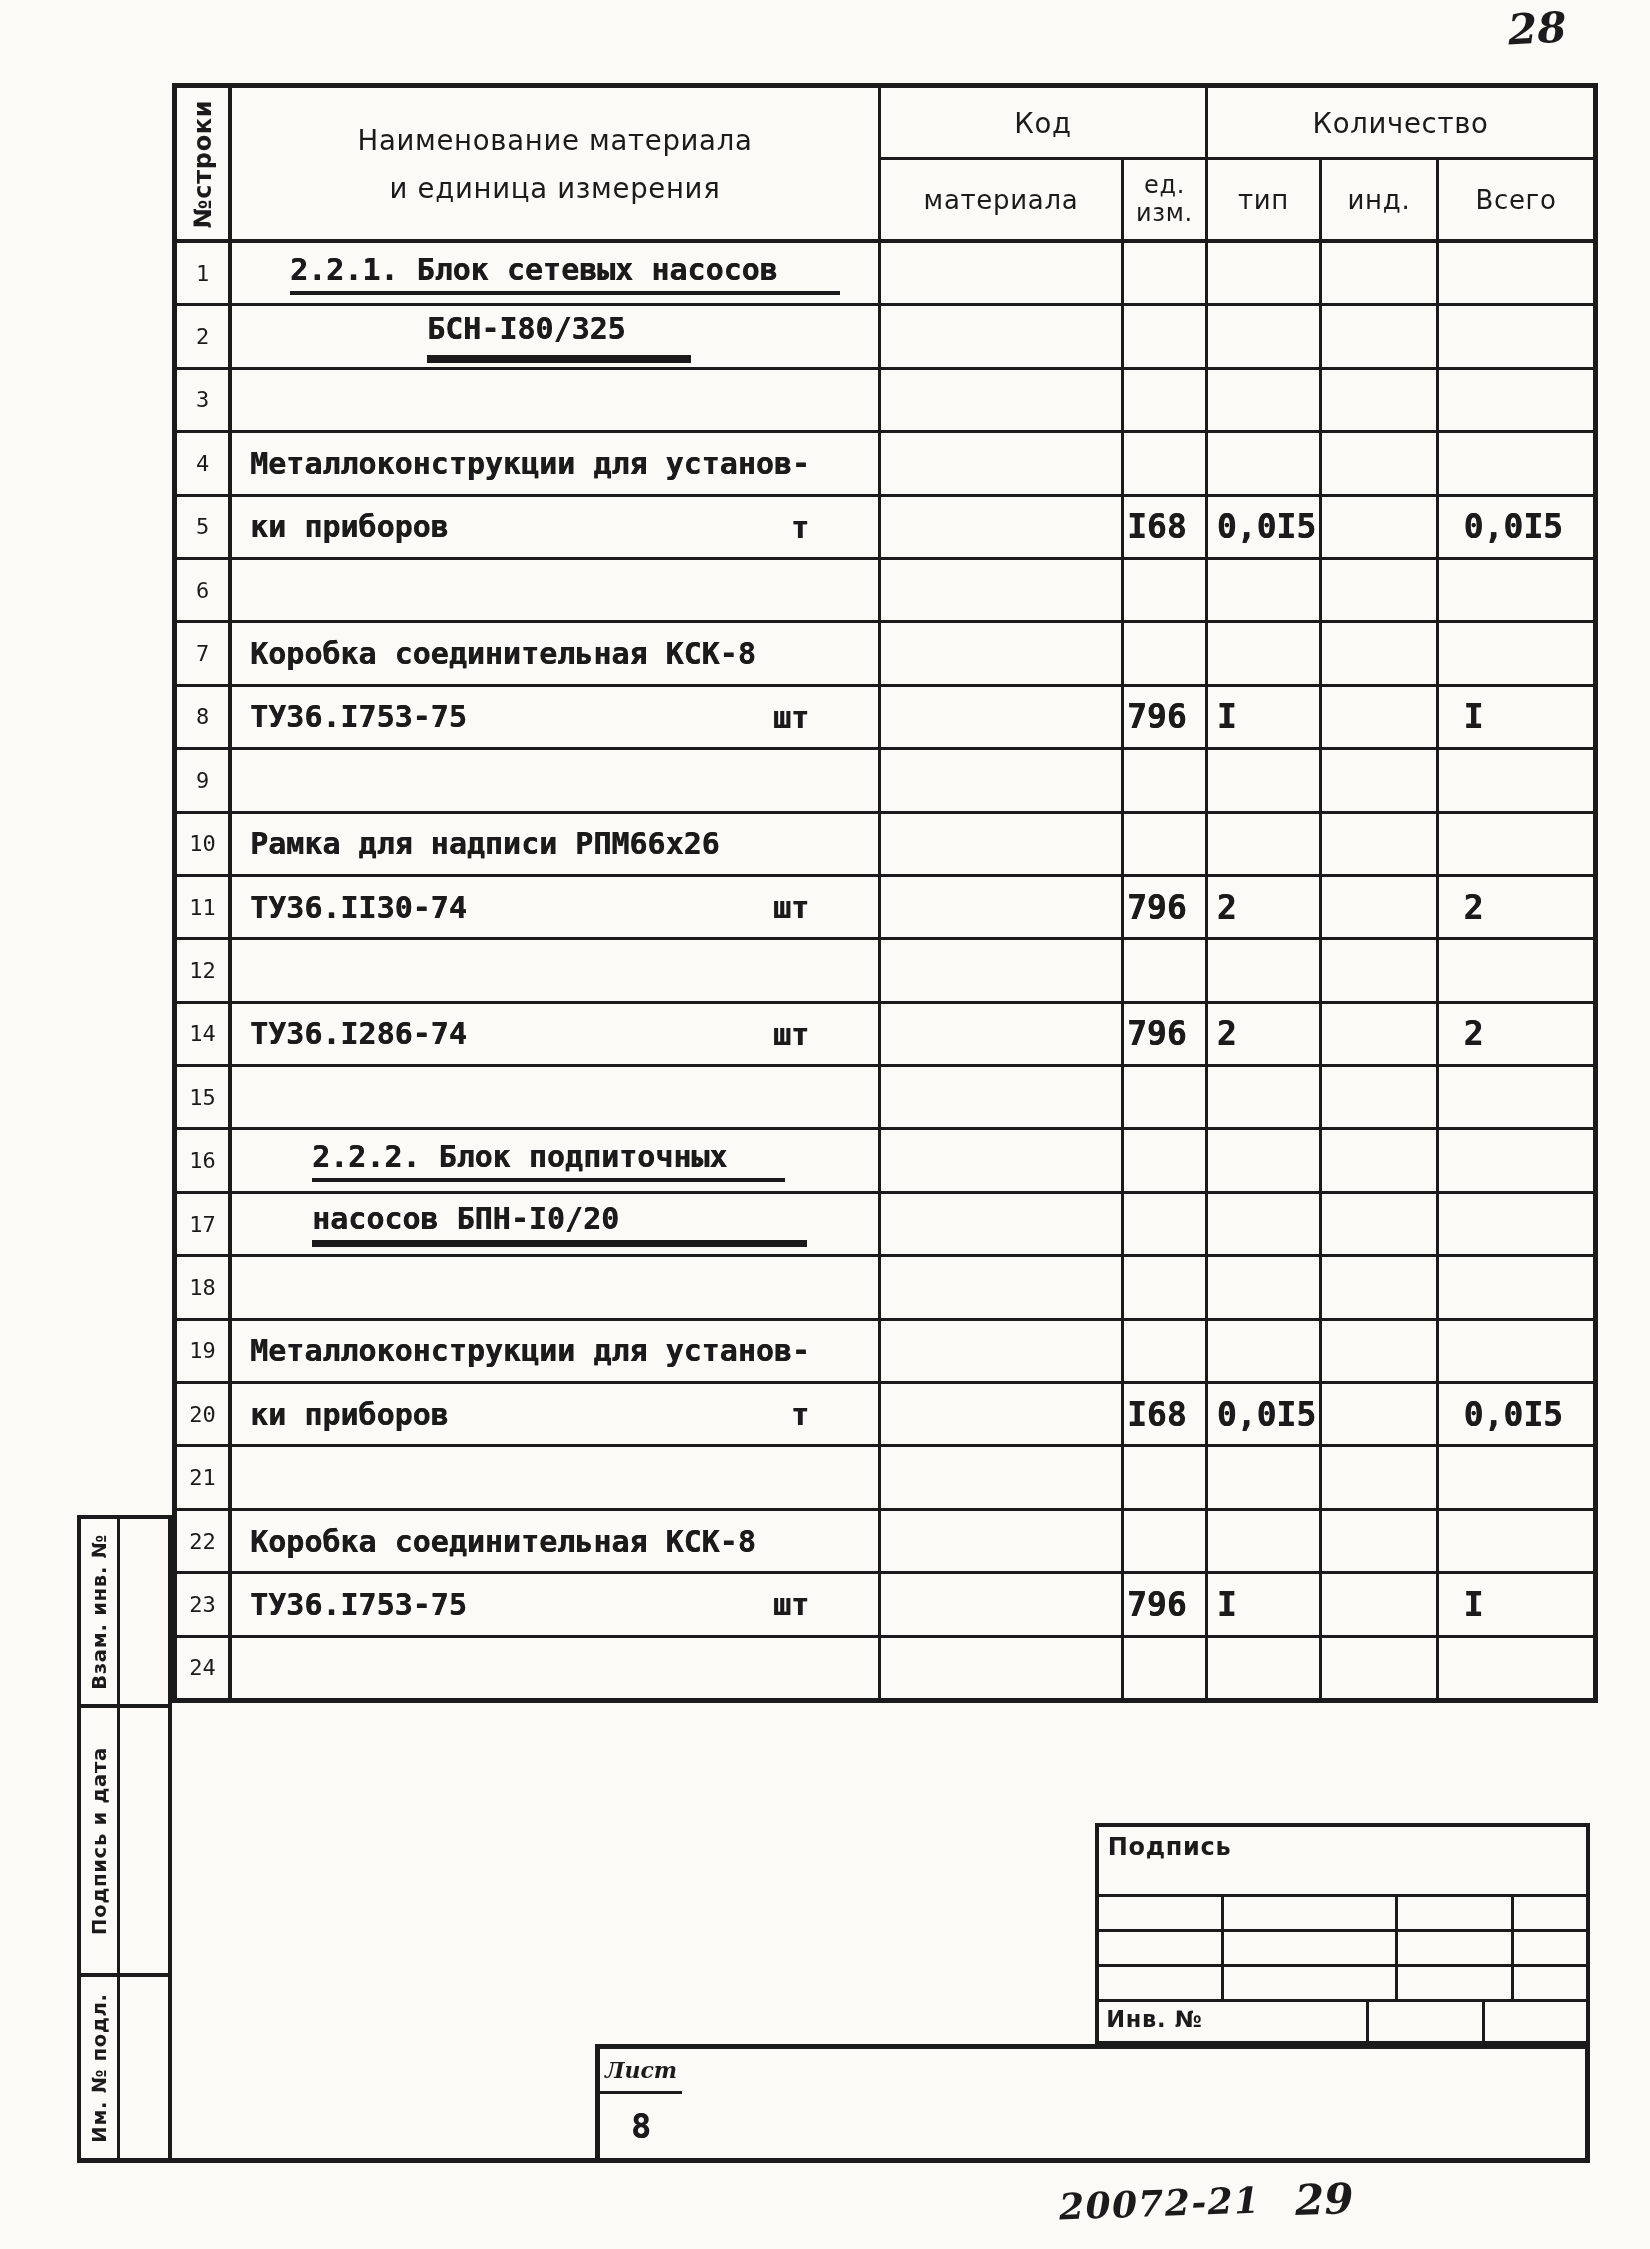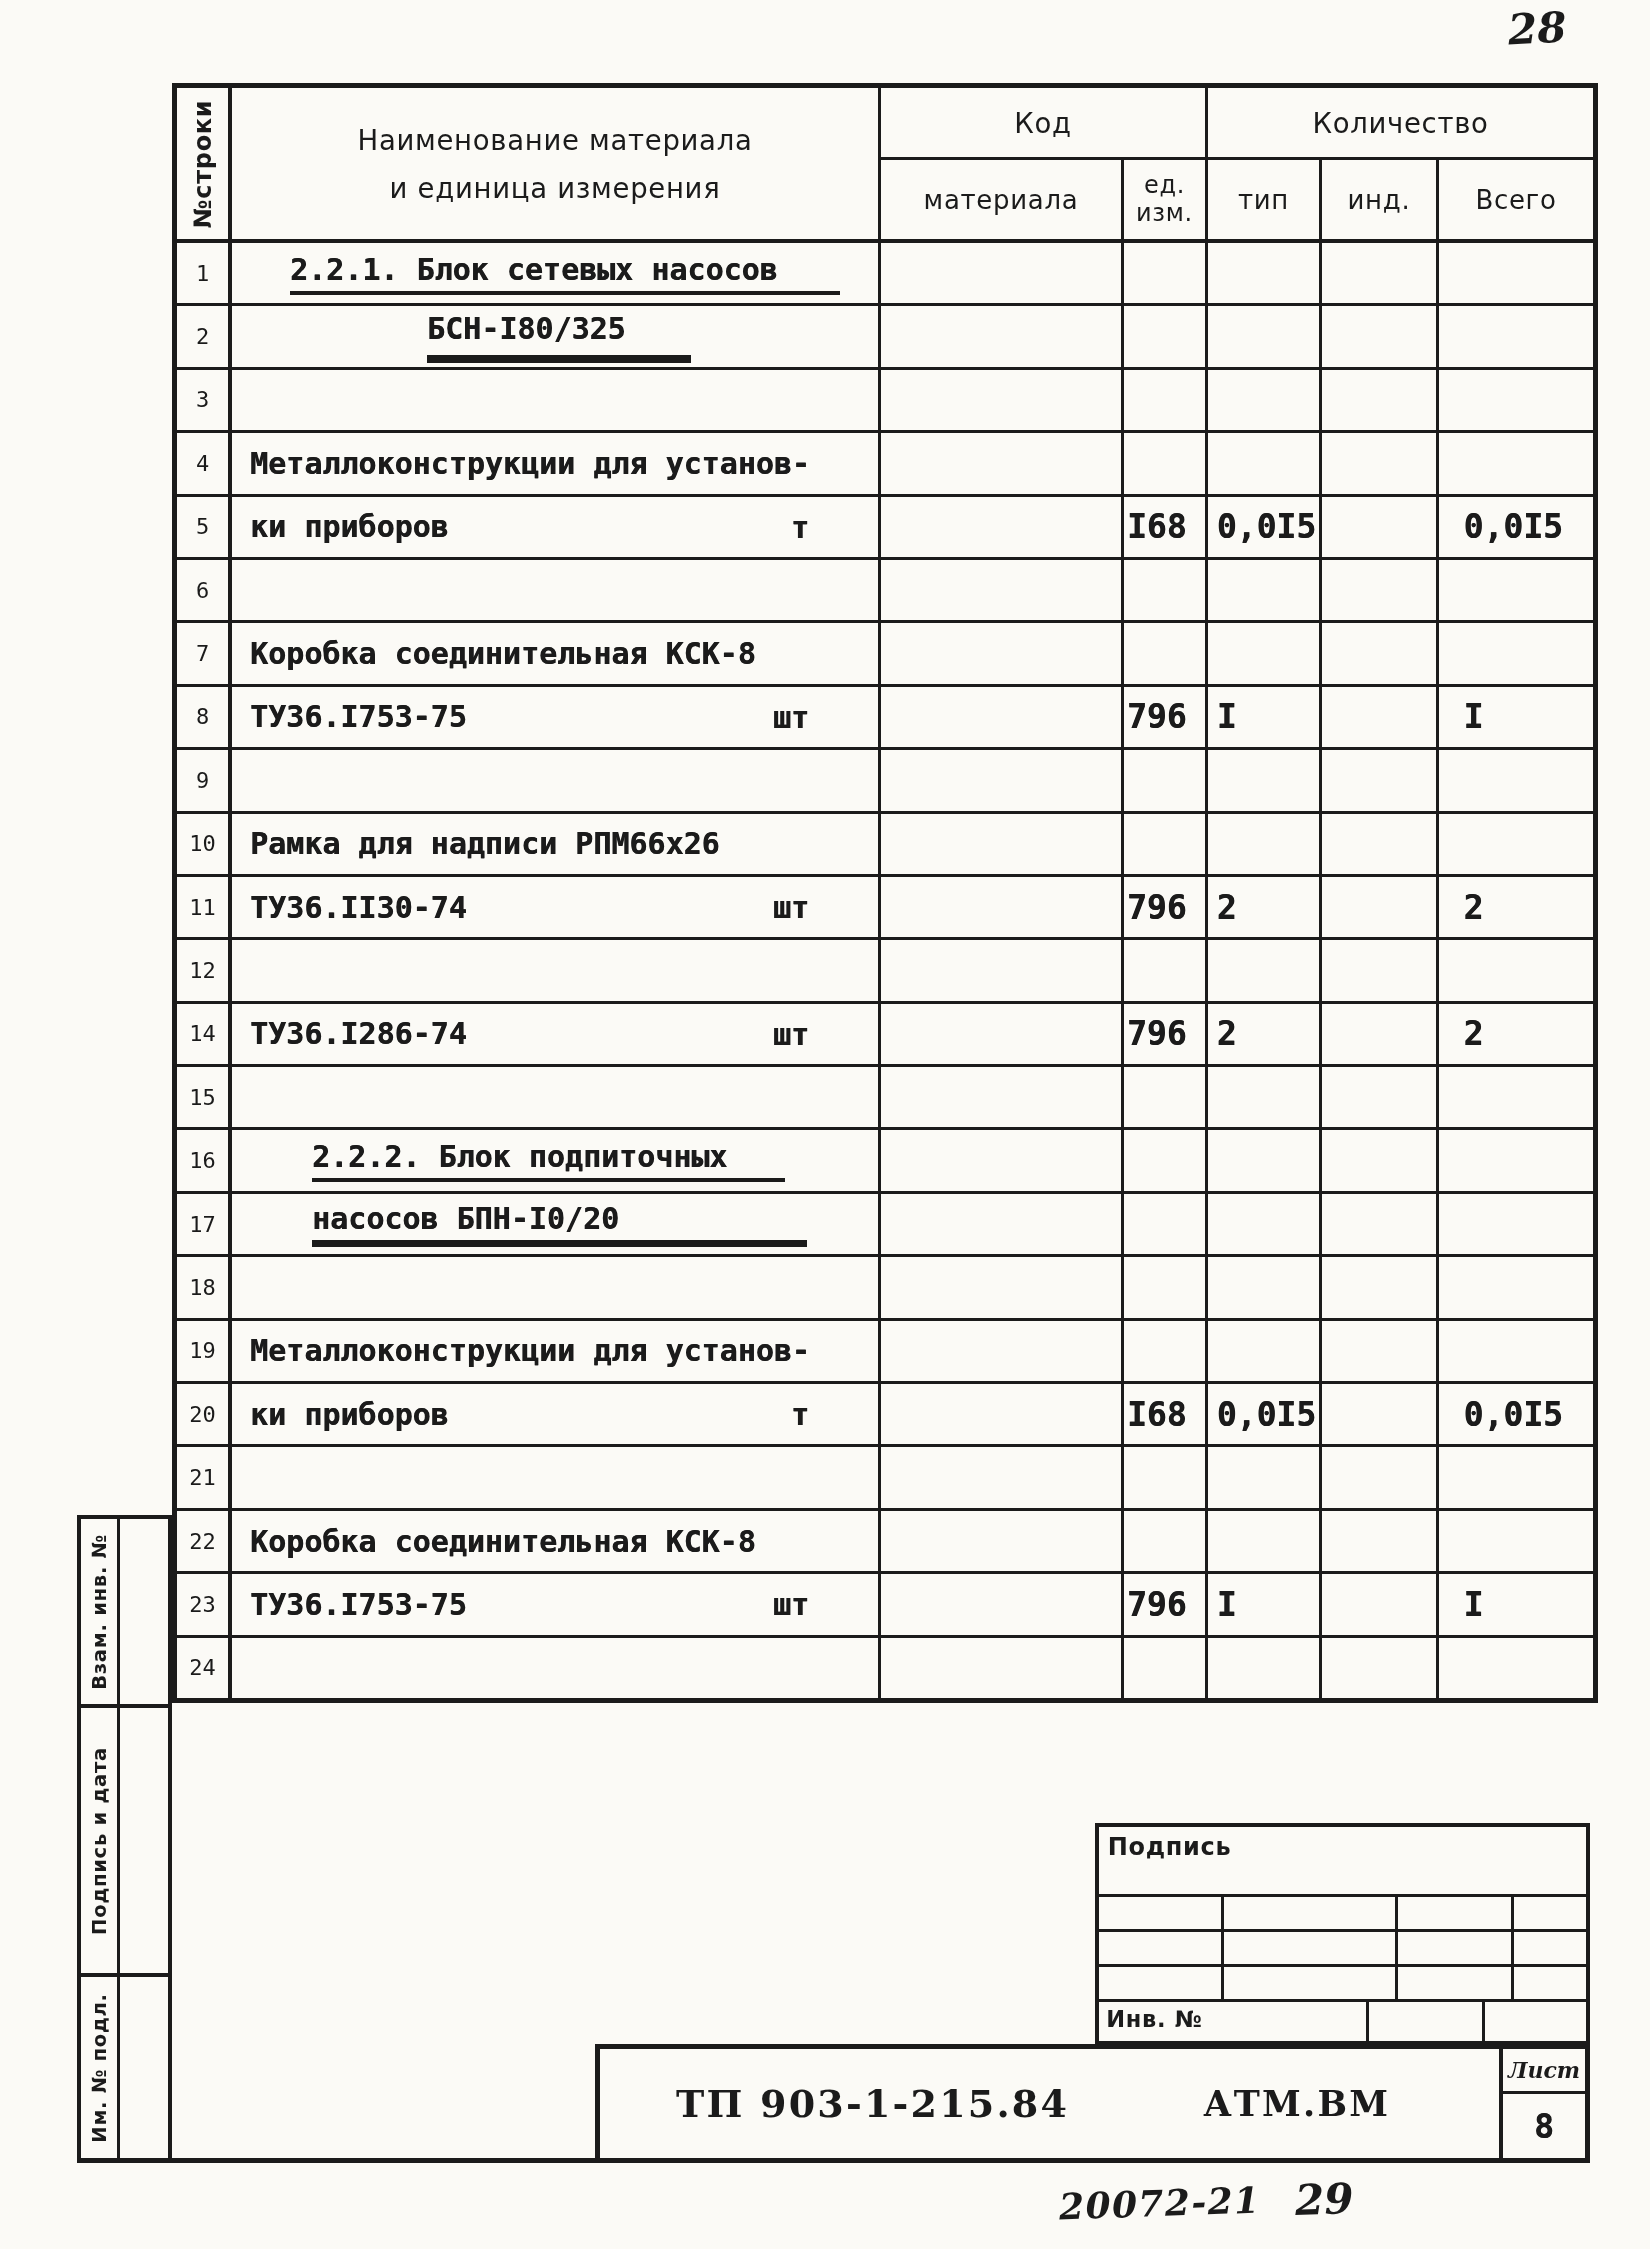--- a/index.html
+++ b/index.html
@@ -451,24 +451,20 @@
     <div class="sc4"></div>
   </div>
   <div class="stamp-inv">
     <div class="inv-label hdr">Инв. №</div>
     <div class="sc3"></div>
     <div class="sc4"></div>
   </div>
 </div>
 
 <div class="abs titlebar">
-  <div class="tb-main">
-    <span class="tb-doc">ТП 903-1-215.84</span>
-    <span class="tb-code">АТМ.ВМ</span>
-  </div>
   <div class="tb-right">
     <div class="tb-list hand">Лист</div>
     <div class="tb-num tw">8</div>
   </div>
 </div>
 
 <div class="abs baseline"></div>
 
 <div class="abs hand fw1">20072-21</div>
 <div class="abs hand fw2">29</div>

